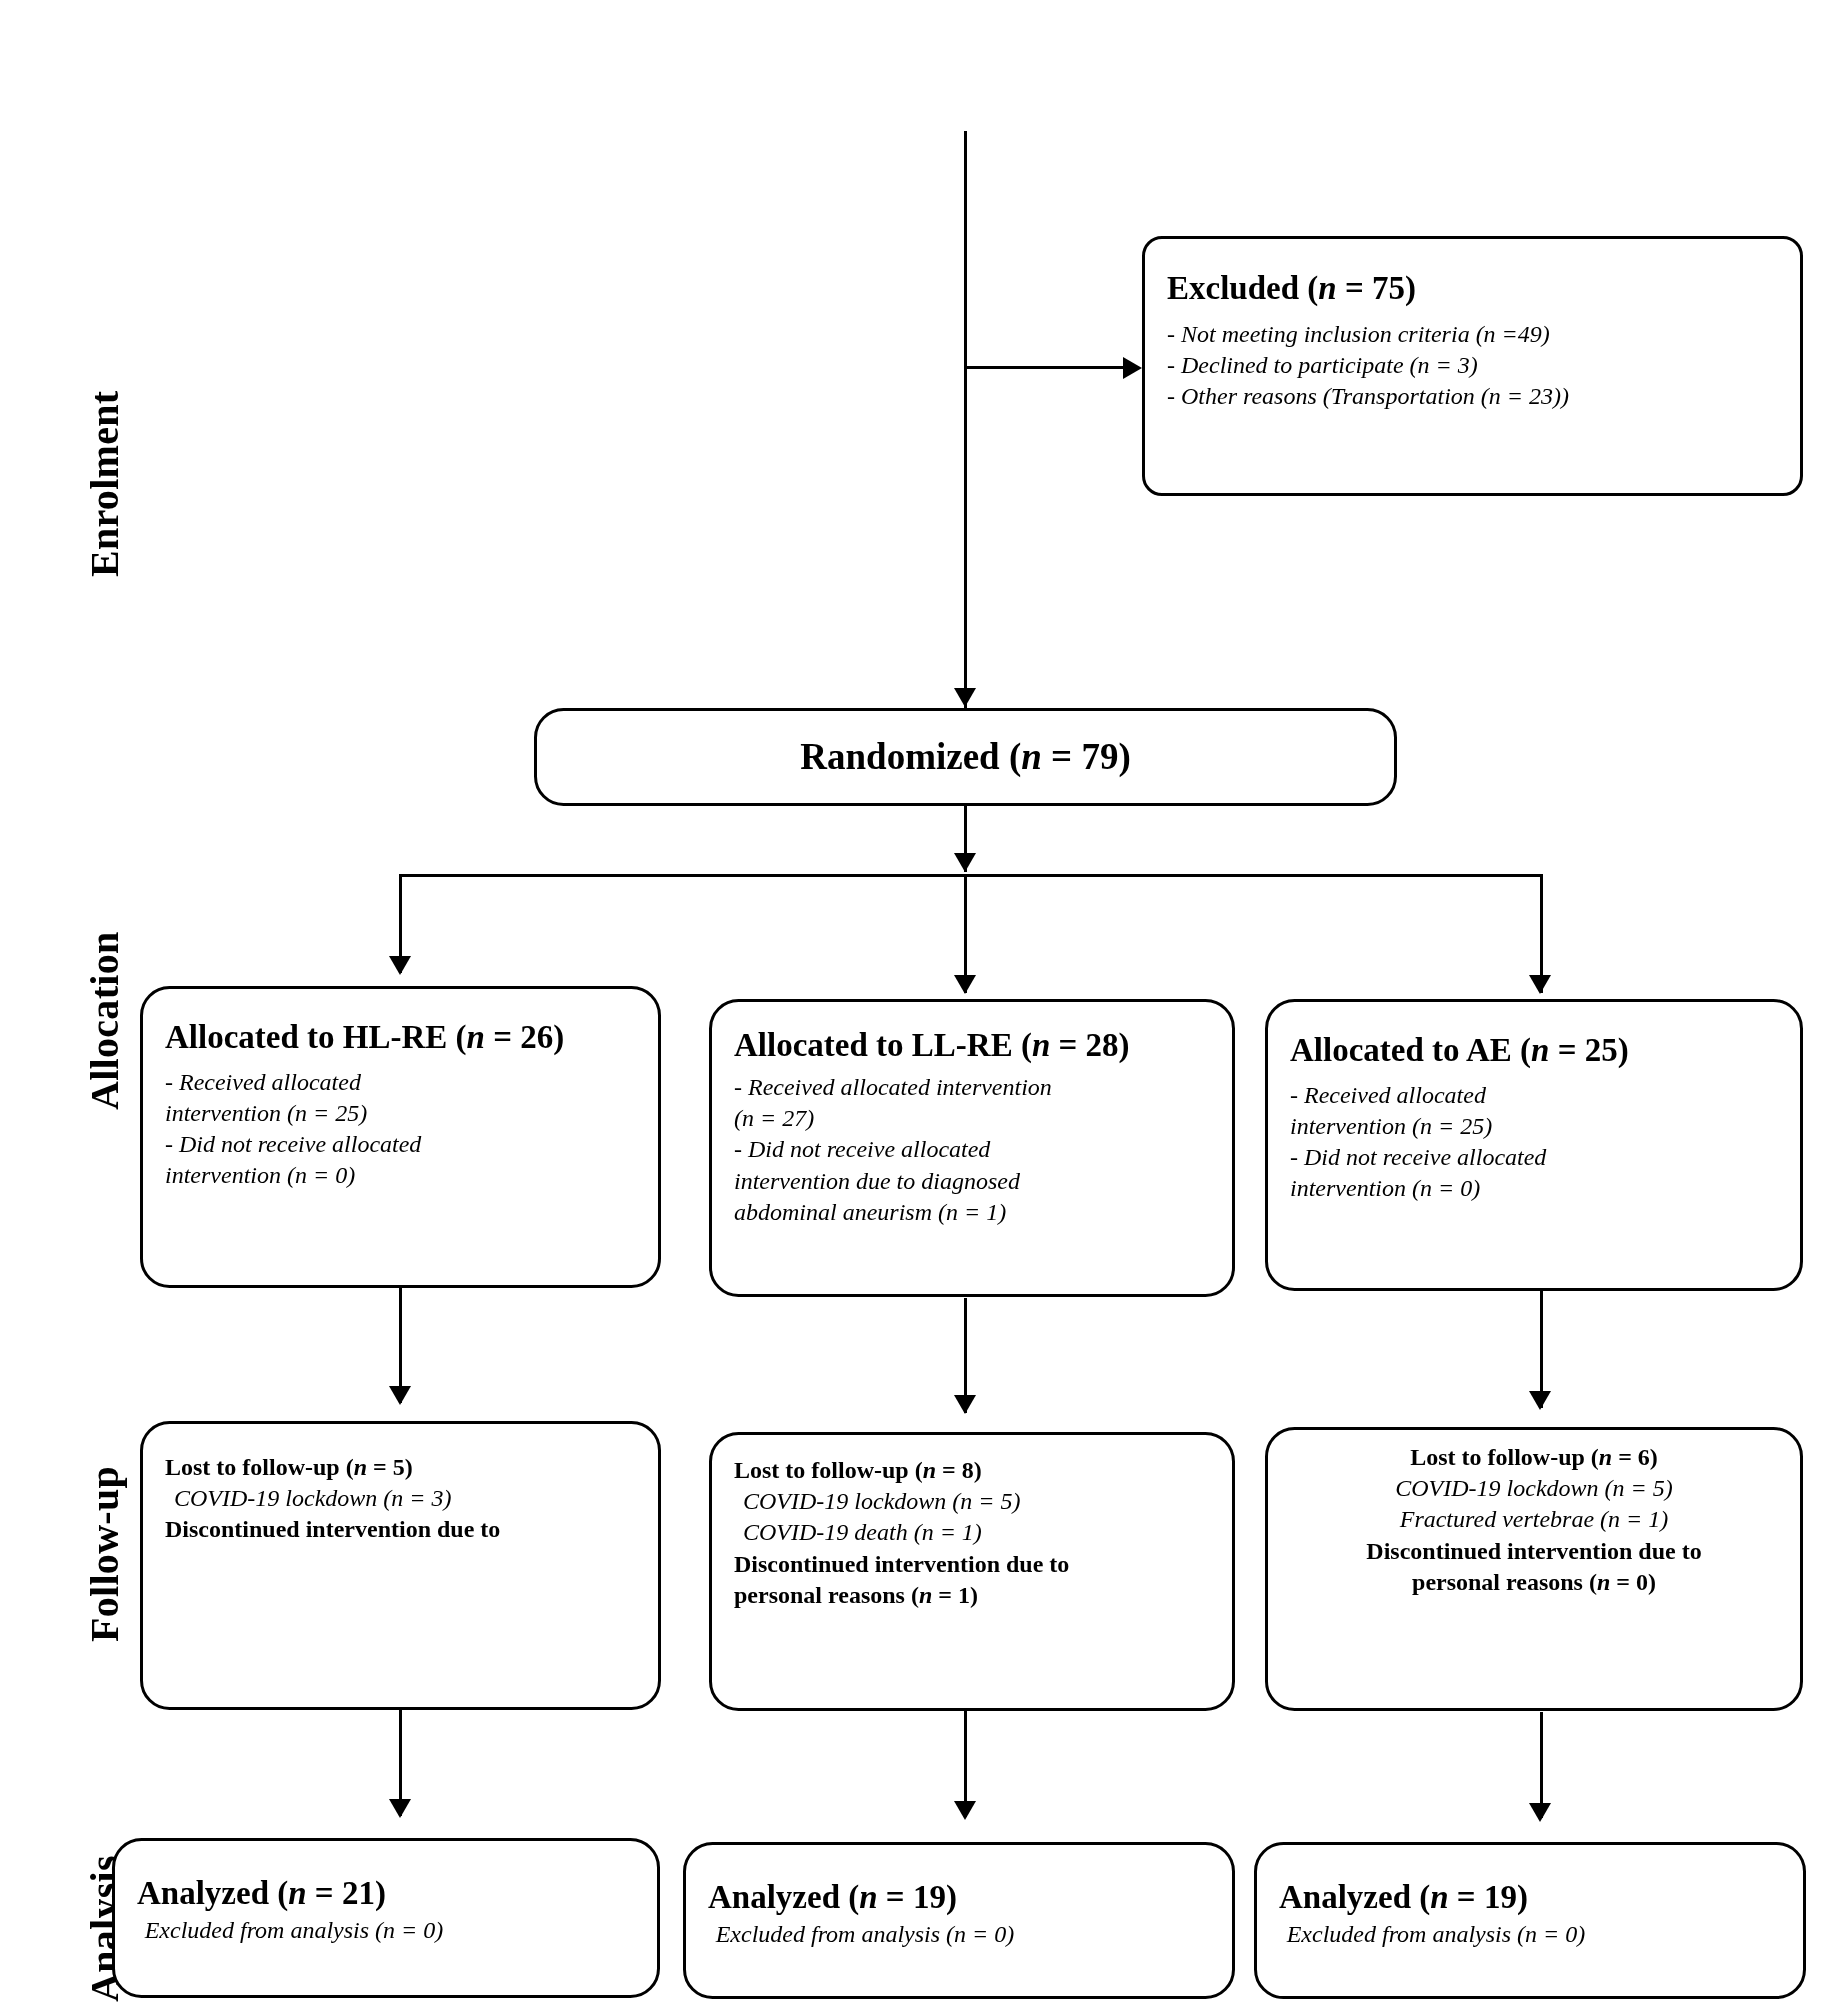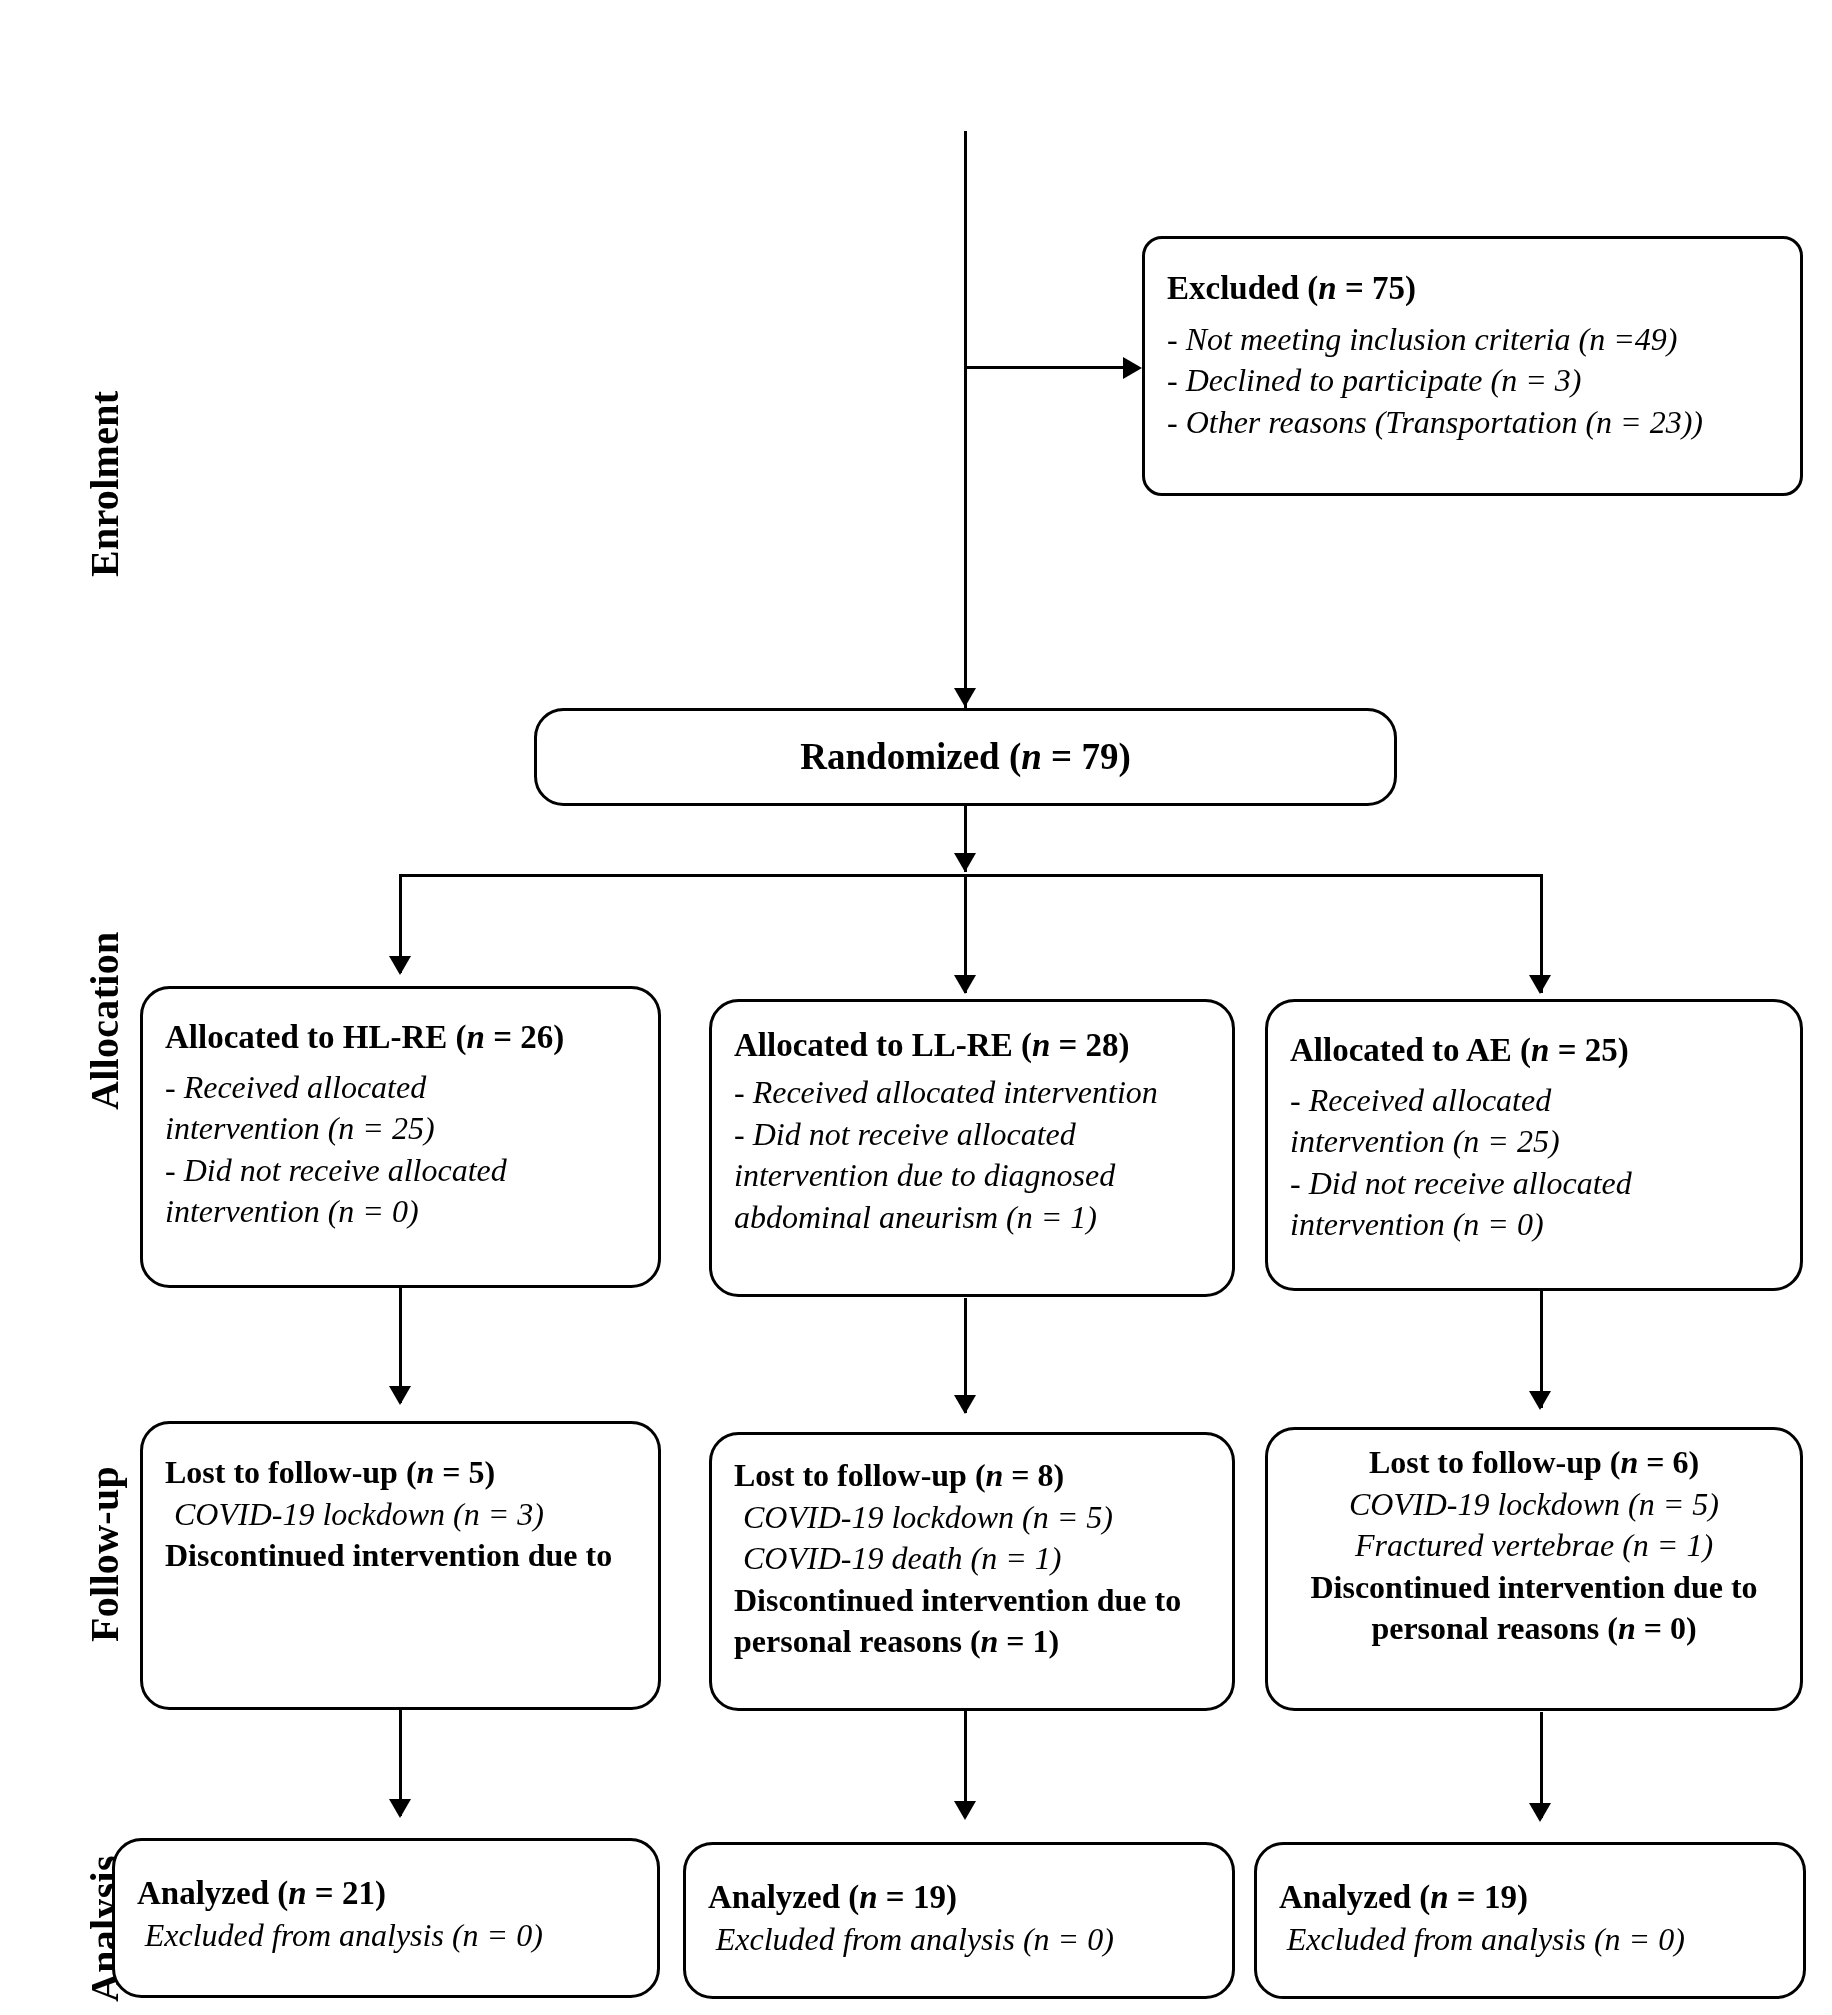--- a/index.html
+++ b/index.html
@@ -41,21 +41,21 @@
     background: #ffffff;
     padding: 16.7px 22px;
     display: flex;
     flex-direction: column;
     justify-content: center;
     overflow: hidden;
   }
   .box.topalign { justify-content: flex-start; }
 
   .line {
-    font-size: 32px;
+    font-size: 24px;
     line-height: 1.30;
     white-space: nowrap;
   }
   .bold { font-weight: bold; }
   .ital { font-style: italic; }
   .center-text { text-align: center; }
 
   .hdr {
     font-weight: bold;
     font-size: 33px;
@@ -147,20 +147,21 @@
     <div class="hdr">Allocated to HL-RE (<span class="nvar">n</span> = 26)</div>
     <div class="line ital" style="margin-top:7.7px;">- Received allocated</div>
     <div class="line ital">intervention (n = 25)</div>
     <div class="line ital">- Did not receive allocated</div>
     <div class="line ital">intervention (n = 0)</div>
   </div>
 
   <div class="box topalign" style="left:709px; top:999px; width:526px; height:298px; padding-top:22px;">
     <div class="hdr">Allocated to LL-RE (<span class="nvar">n</span> = 28)</div>
     <div class="line ital" style="margin-top:5.1px;">- Received allocated intervention</div>
+    <div class="line ital">(n = 27)</div>
     <div class="line ital">- Did not receive allocated</div>
     <div class="line ital">intervention due to diagnosed</div>
     <div class="line ital">abdominal aneurism (n = 1)</div>
   </div>
 
   <div class="box topalign" style="left:1265px; top:999px; width:538px; height:292px; padding-top:27px;">
     <div class="hdr">Allocated to AE (<span class="nvar">n</span> = 25)</div>
     <div class="line ital" style="margin-top:7.7px;">- Received allocated</div>
     <div class="line ital">intervention (n = 25)</div>
     <div class="line ital">- Did not receive allocated</div>

